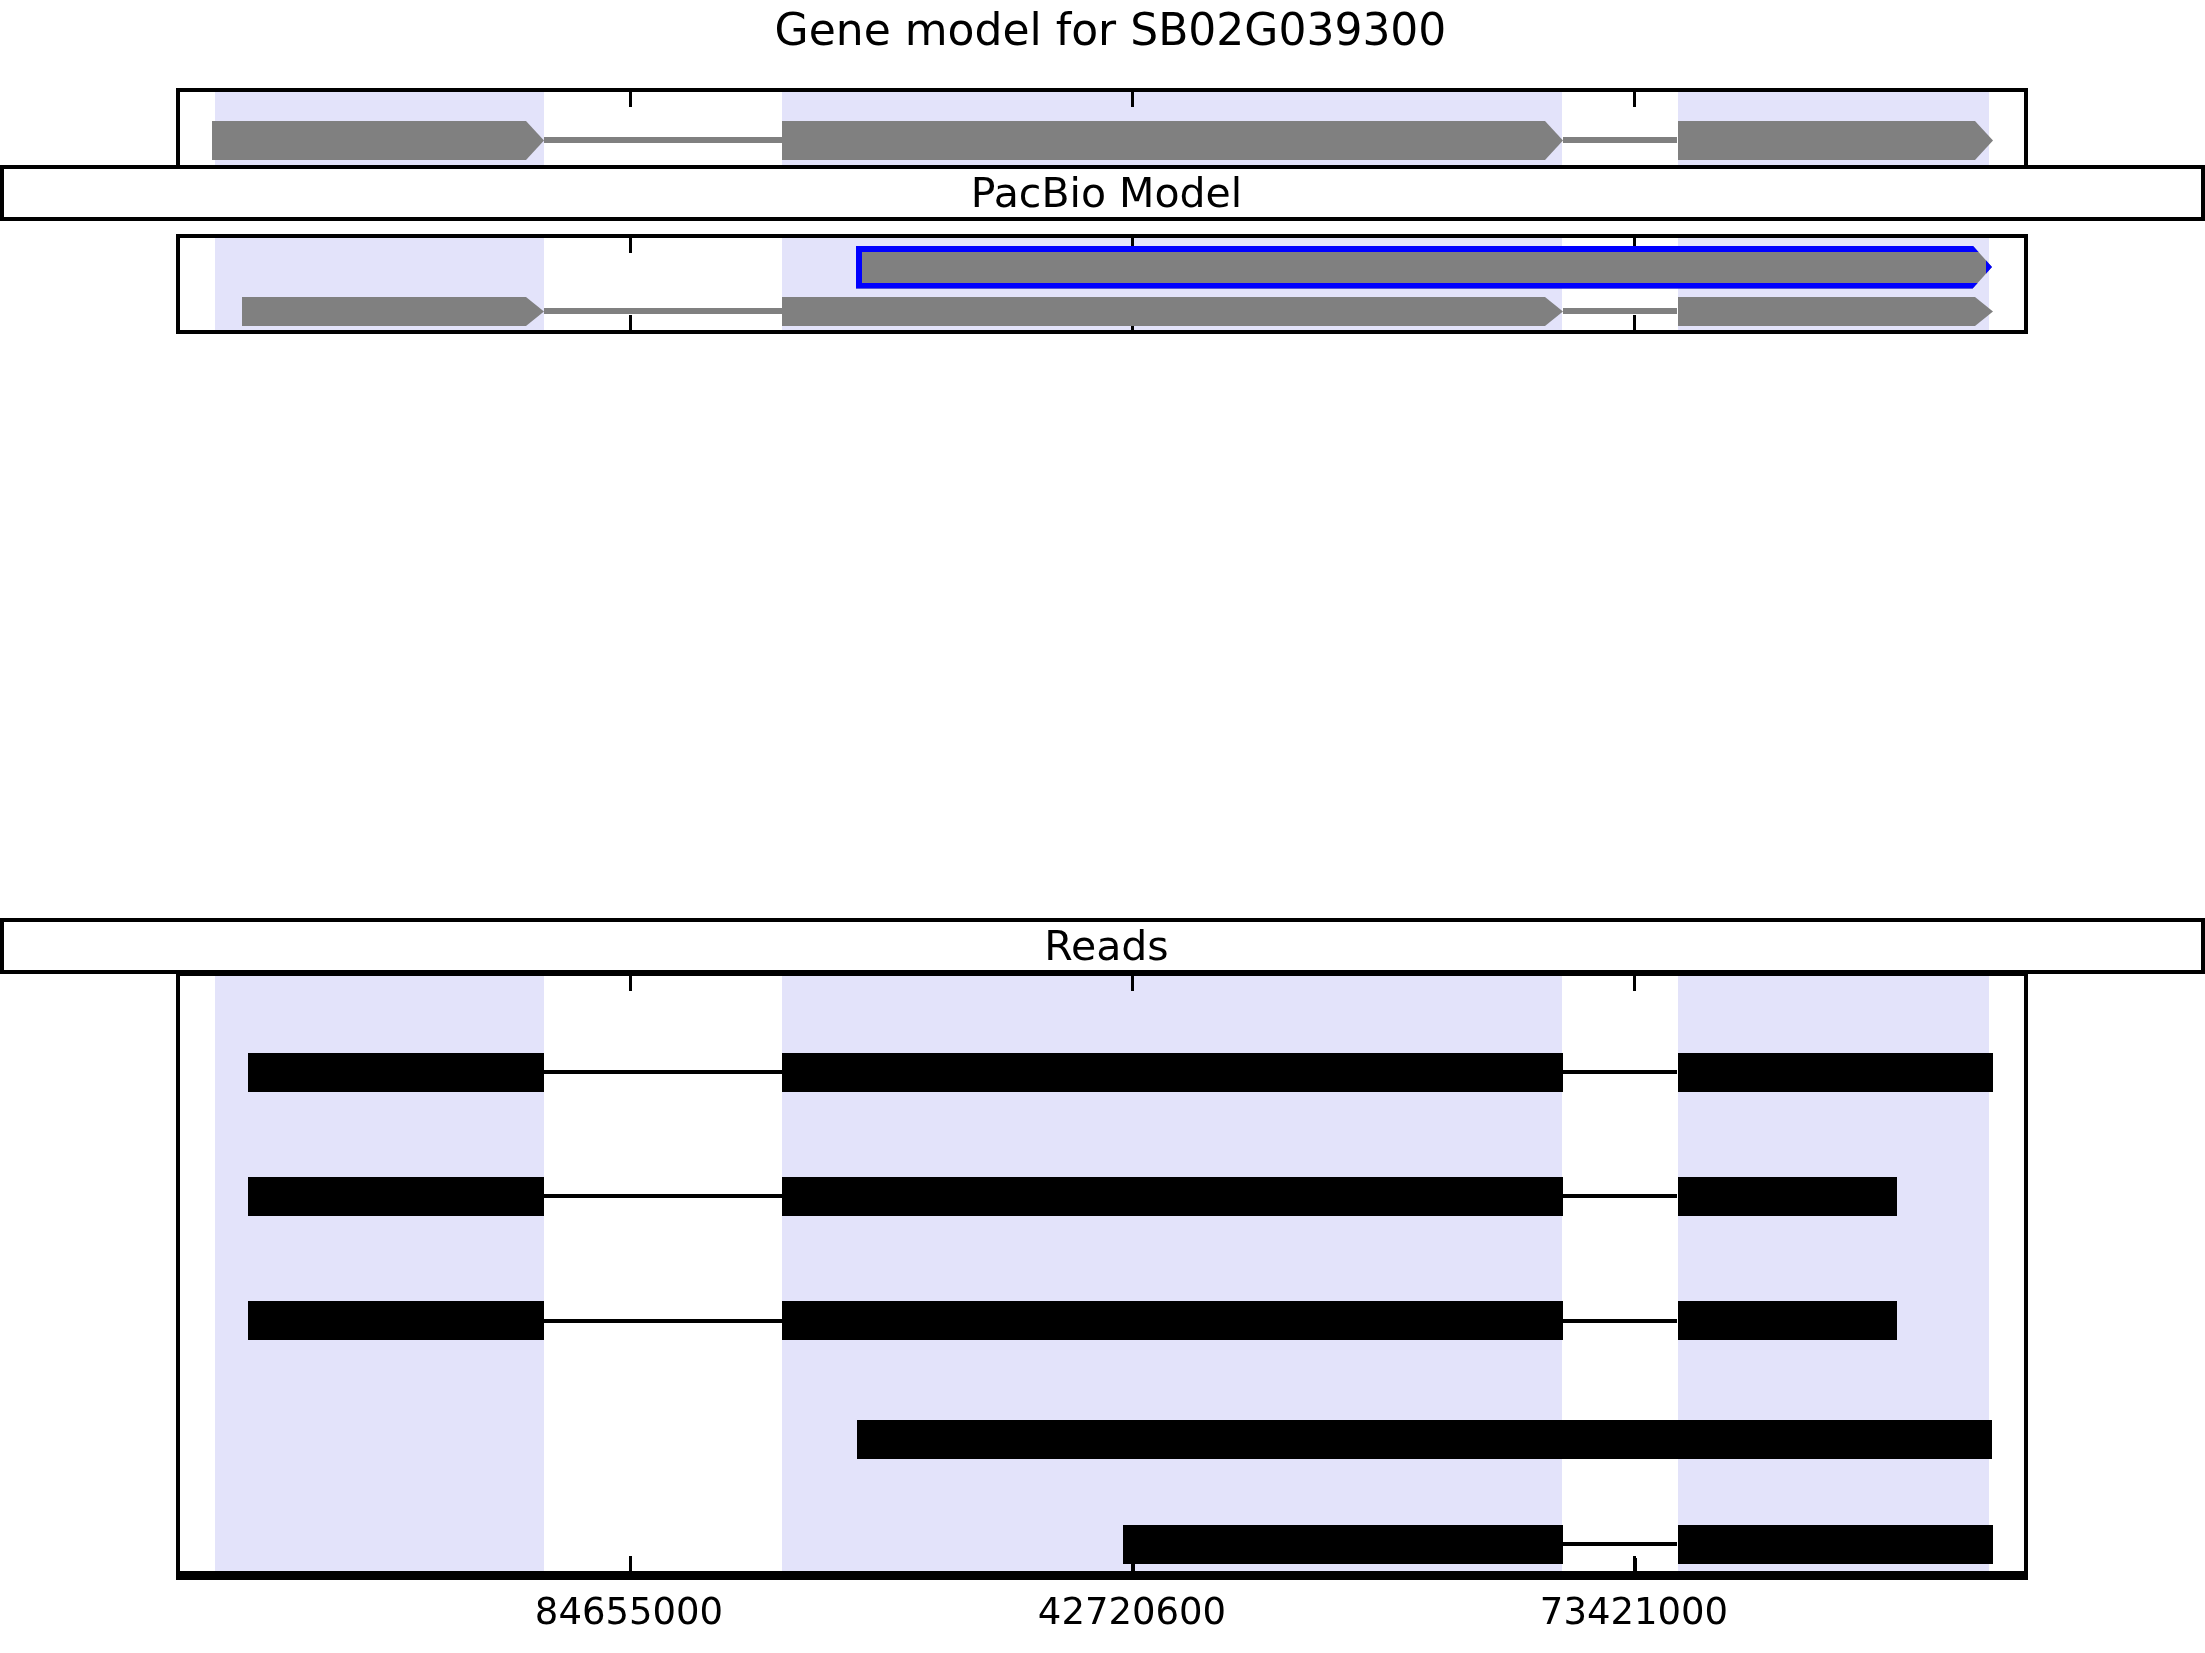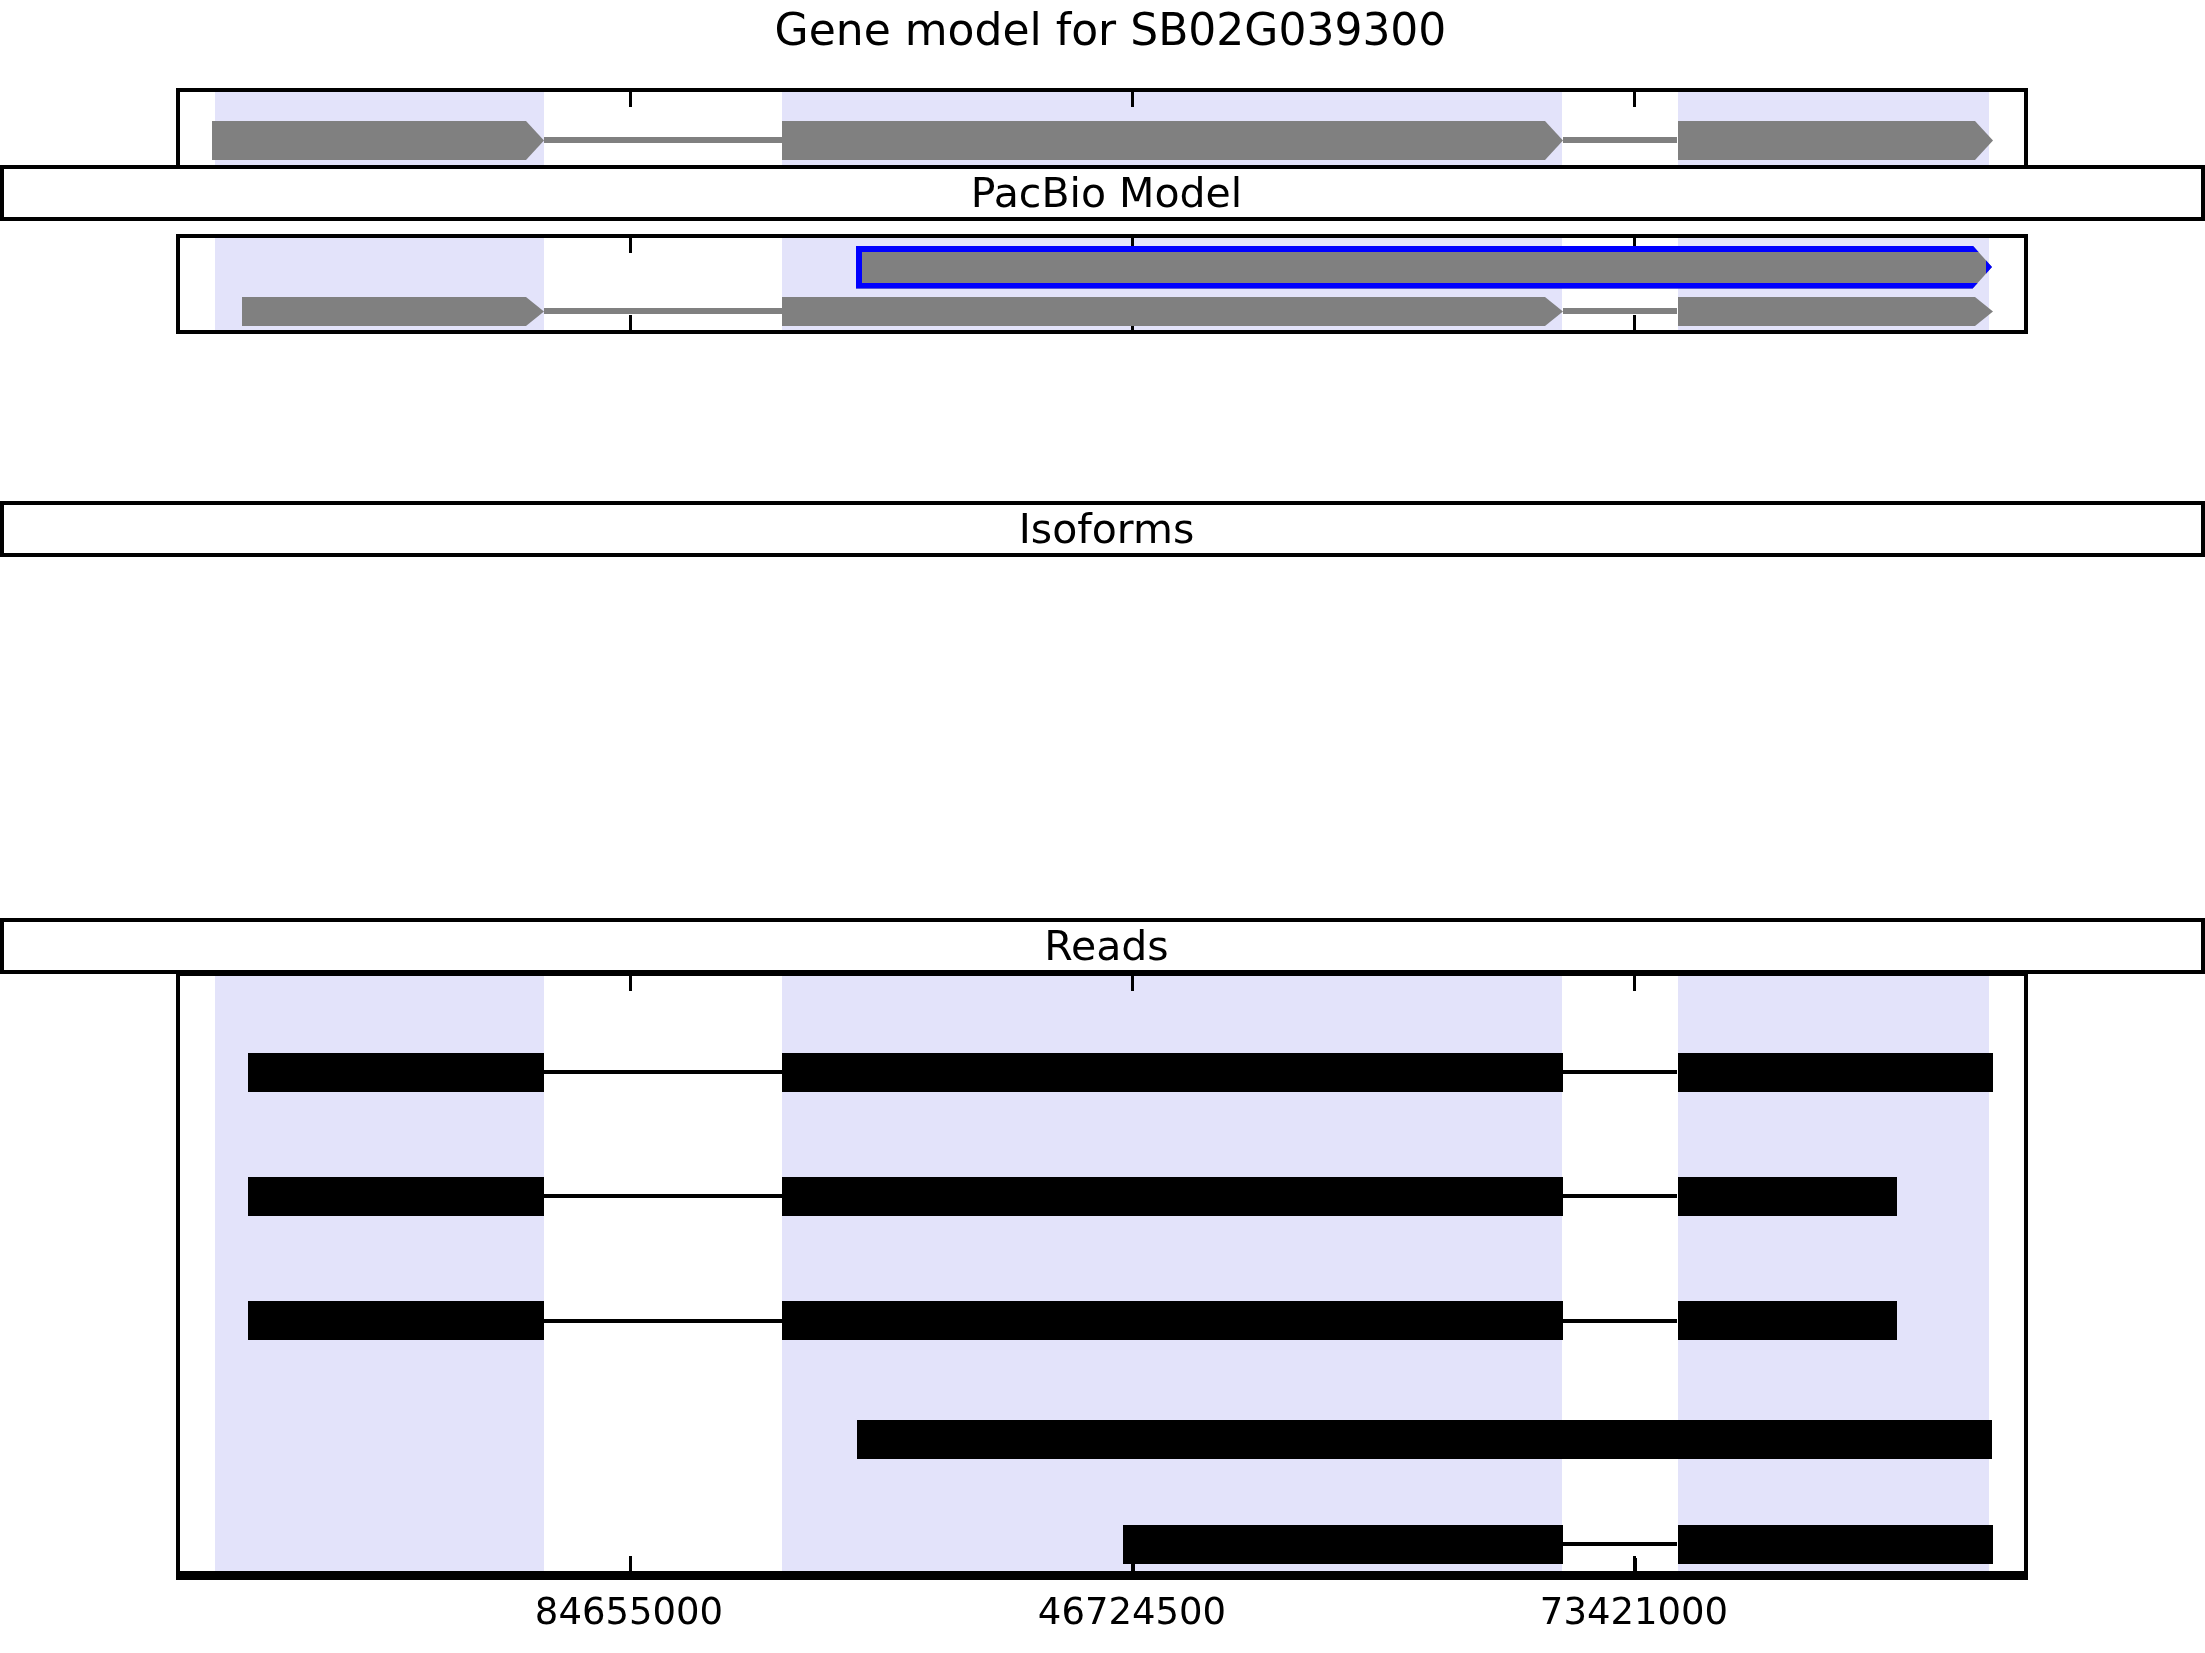--- a/index.html
+++ b/index.html
@@ -145,21 +145,20 @@
       <div class="tick-in bottom" style="left: 951px;"></div>
       <div class="tick-in top" style="left: 1453px;"></div>
       <div class="tick-in bottom" style="left: 1453px;"></div>
       <div class="iso-outline" style="left: 676px; width: 1136px; top: 7.6px; height: 43px; border-color: rgb(0, 0, 255); background: rgb(128, 128, 128); clip-path: polygon(0px 0px, calc(100% - 19.3px) 0px, 100% 50%, calc(100% - 19.3px) 100%, 0px 100%);"></div>
       <div class="intron-line" style="left: 364px; width: 238px; top: 70px; height: 5.5px; background: rgb(128, 128, 128);"></div>
       <div class="intron-line" style="left: 1383px; width: 114px; top: 70px; height: 5.5px; background: rgb(128, 128, 128);"></div>
       <div class="exon-box" style="left: 62px; width: 302px; top: 59px; height: 29px; background: rgb(128, 128, 128); clip-path: polygon(0px 0px, calc(100% - 18px) 0px, 100% 50%, calc(100% - 18px) 100%, 0px 100%);"></div>
       <div class="exon-box" style="left: 602px; width: 781px; top: 59px; height: 29px; background: rgb(128, 128, 128); clip-path: polygon(0px 0px, calc(100% - 18px) 0px, 100% 50%, calc(100% - 18px) 100%, 0px 100%);"></div>
       <div class="exon-box" style="left: 1498px; width: 315px; top: 59px; height: 29px; background: rgb(128, 128, 128); clip-path: polygon(0px 0px, calc(100% - 18px) 0px, 100% 50%, calc(100% - 18px) 100%, 0px 100%);"></div>
     </div>
-    <div class="fig-title panel" style="top: 501px;">Isoforms</div>
     <div class="fig-title panel" style="top: 918px;">Reads</div>
     <div class="panel" style="left: 176px; top: 972px; width: 1852px; height: 603px;">
       <div class="exon-band" style="left: 35px; width: 329px; background: rgb(227, 227, 250);"></div>
       <div class="exon-band" style="left: 602px; width: 780px; background: rgb(227, 227, 250);"></div>
       <div class="exon-band" style="left: 1498px; width: 311px; background: rgb(227, 227, 250);"></div>
       <div class="tick-in top" style="left: 449px;"></div>
       <div class="tick-in bottom" style="left: 449px;"></div>
       <div class="tick-in top" style="left: 951px;"></div>
       <div class="tick-in bottom" style="left: 951px;"></div>
       <div class="tick-in top" style="left: 1453px;"></div>
@@ -181,17 +180,17 @@
       <div class="exon-box black" style="left: 1498px; width: 219px; top: 325px; height: 39px; background: rgb(0, 0, 0);"></div>
       <div class="exon-box black" style="left: 677px; width: 1135px; top: 444px; height: 39px; background: rgb(0, 0, 0);"></div>
       <div class="intron-line black" style="left: 1383px; width: 114px; top: 566px; height: 4.1px; background: rgb(0, 0, 0);"></div>
       <div class="exon-box black" style="left: 943px; width: 440px; top: 549px; height: 39px; background: rgb(0, 0, 0);"></div>
       <div class="exon-box black" style="left: 1498px; width: 315px; top: 549px; height: 39px; background: rgb(0, 0, 0);"></div>
     </div>
     <div class="axis-line" style="left: 176px; width: 1852px; top: 1575px;"></div>
     <div class="axis-tick" style="left: 629px; top: 1558px;"></div>
     <div class="axis-label" style="left: 629px; top: 1590px;">84655000</div>
     <div class="axis-tick" style="left: 1132px; top: 1558px;"></div>
-    <div class="axis-label" style="left: 1132px; top: 1590px;">46724500</div>
+    <div class="axis-label" style="left: 1132px; top: 1590px;">42720600</div>
     <div class="axis-tick" style="left: 1634px; top: 1558px;"></div>
     <div class="axis-label" style="left: 1634px; top: 1590px;">73421000</div>
   </div>
 
 
 </body></html>

